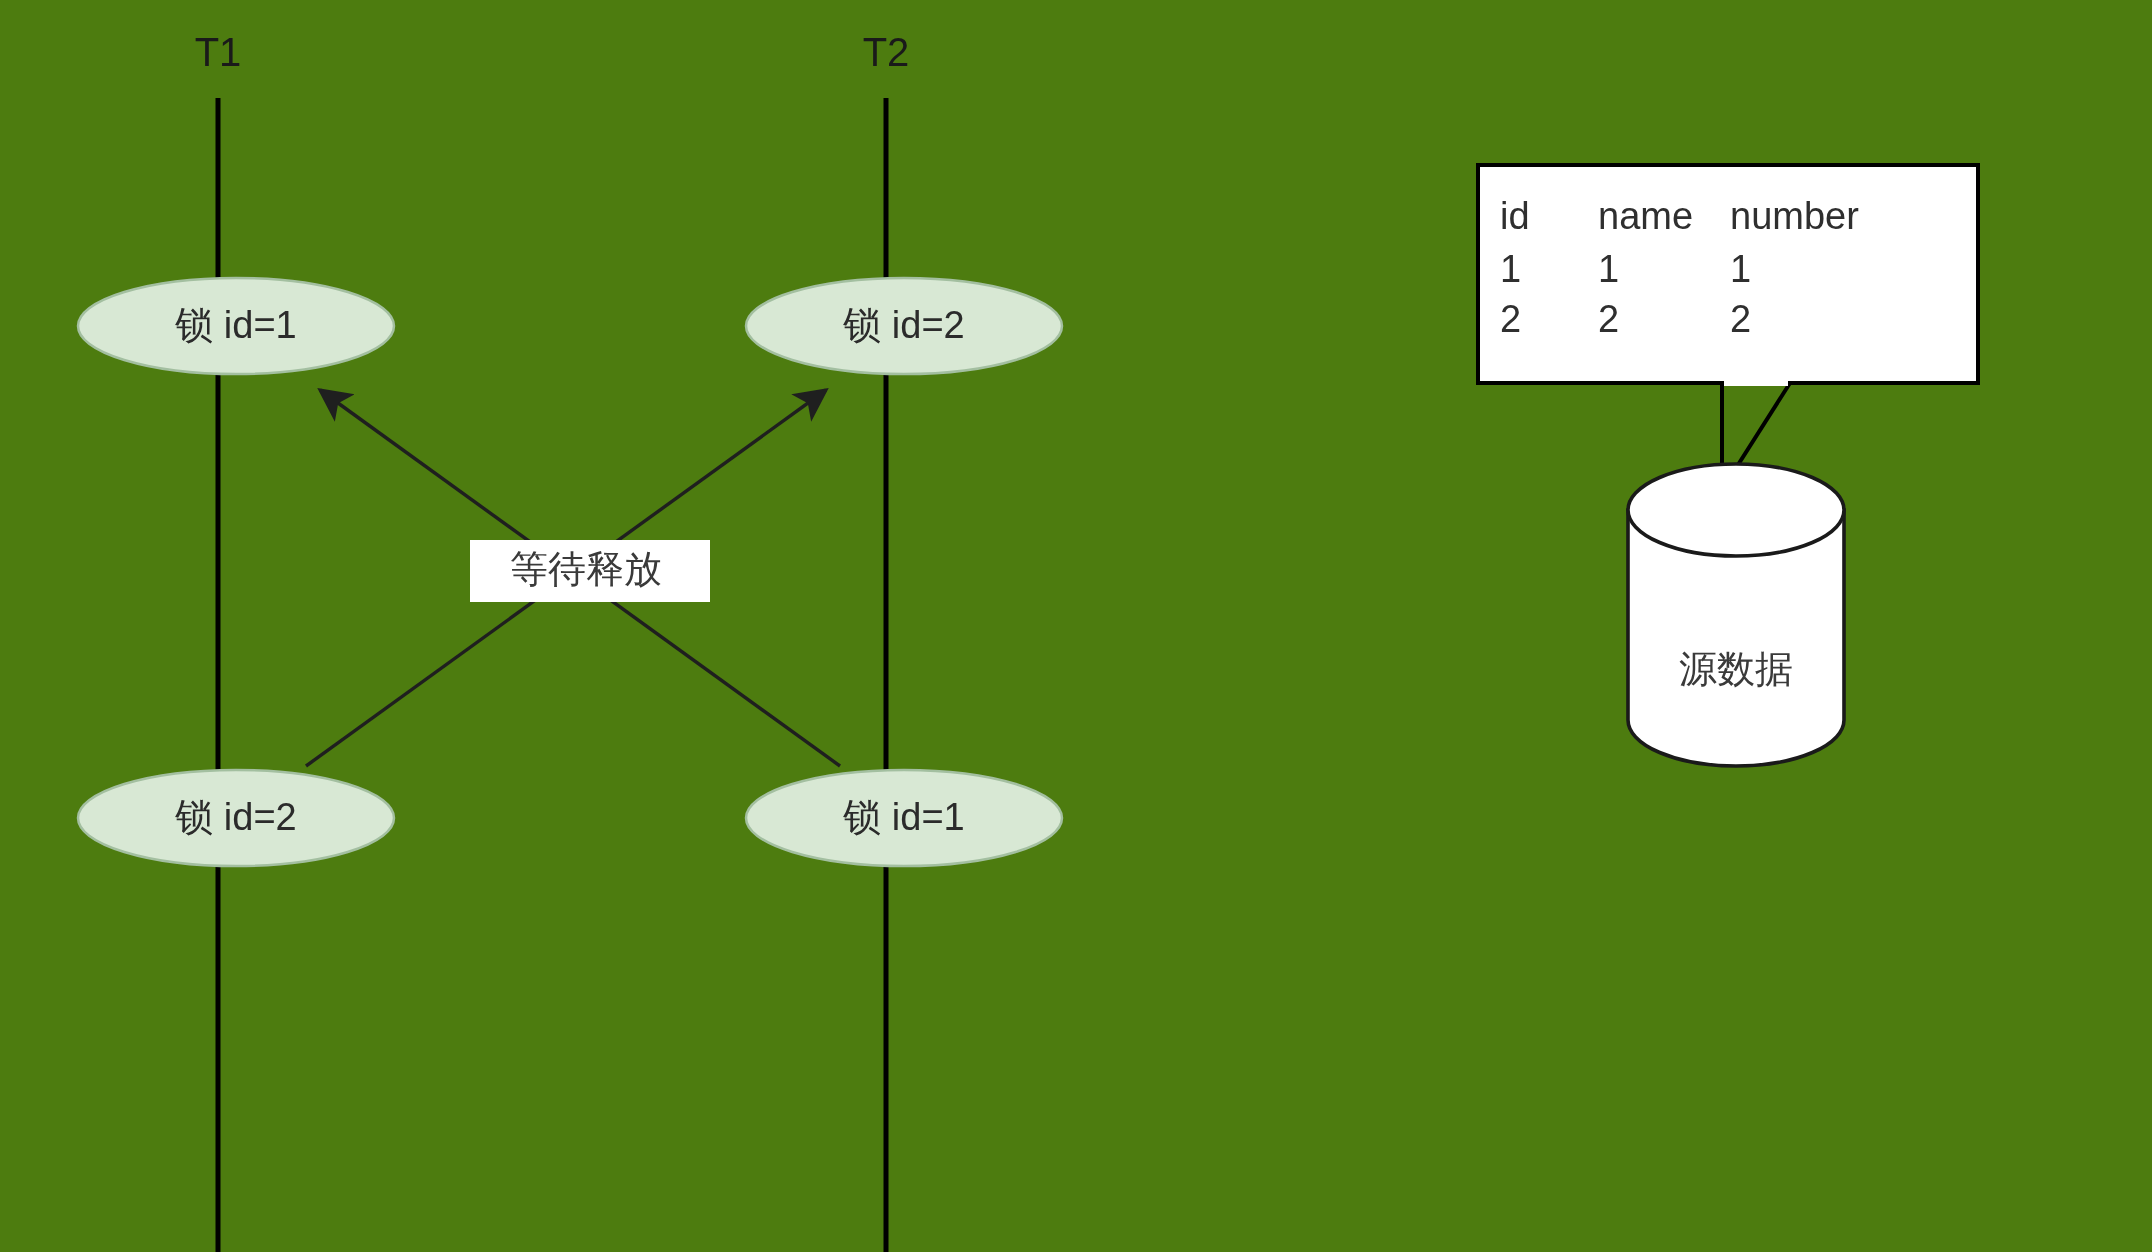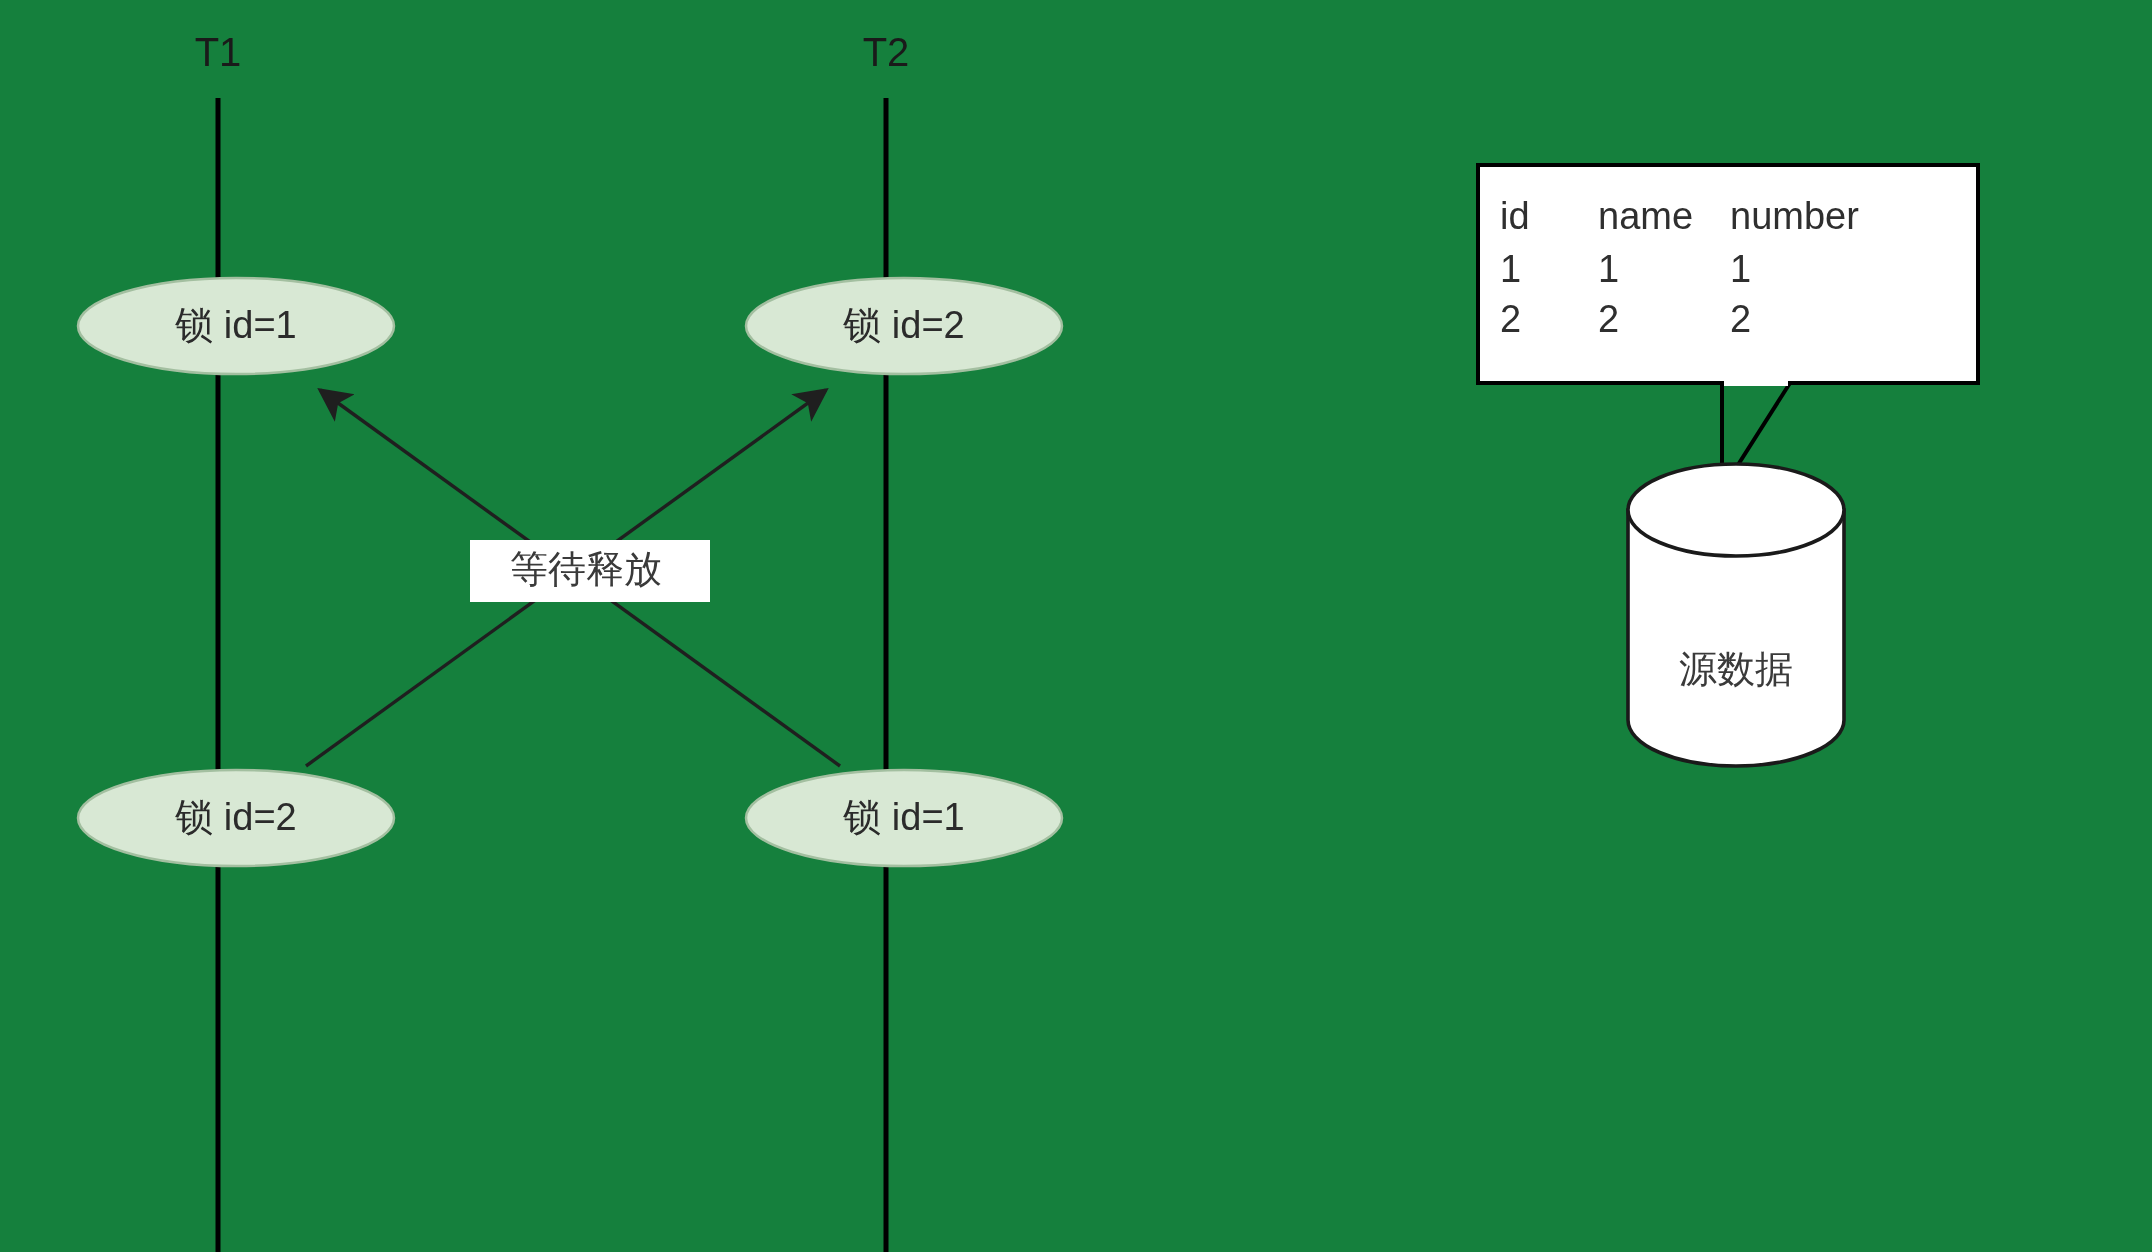--- a/index.html
+++ b/index.html
@@ -8,21 +8,21 @@
     padding: 0;
     background: #ffffff;
   }
   body {
     font-family: "Liberation Sans", "DejaVu Sans", sans-serif;
   }
   #canvas {
     position: relative;
     width: 2152px;
     height: 1252px;
-    background: #15803d;
+    background: #4d7c0f;
     overflow: hidden;
   }
   #diagram-svg {
     position: absolute;
     left: 0;
     top: 0;
     width: 2152px;
     height: 1252px;
   }
   .lifeline-label {

